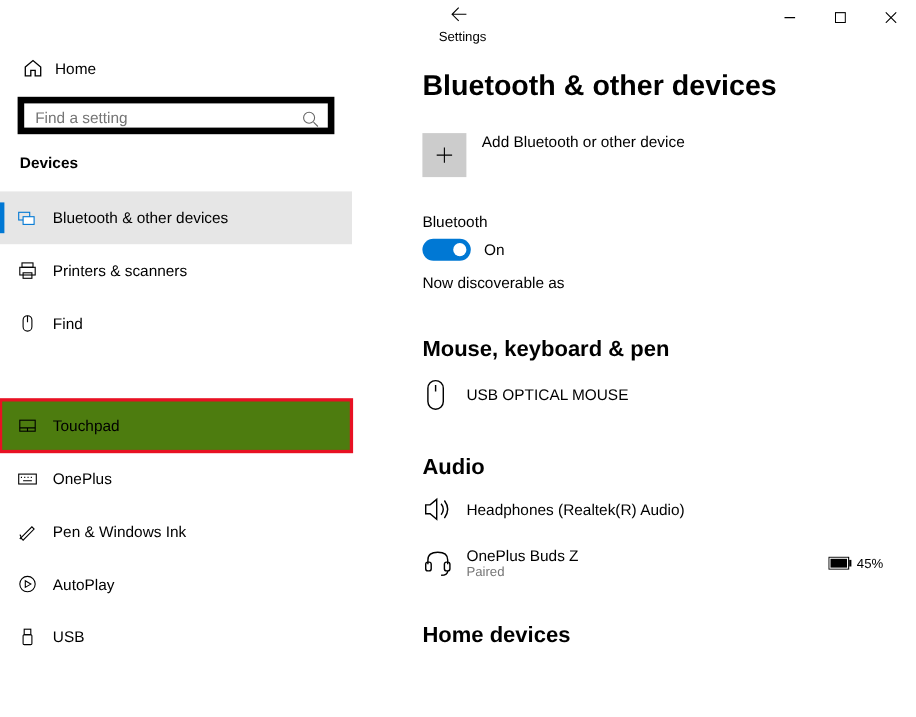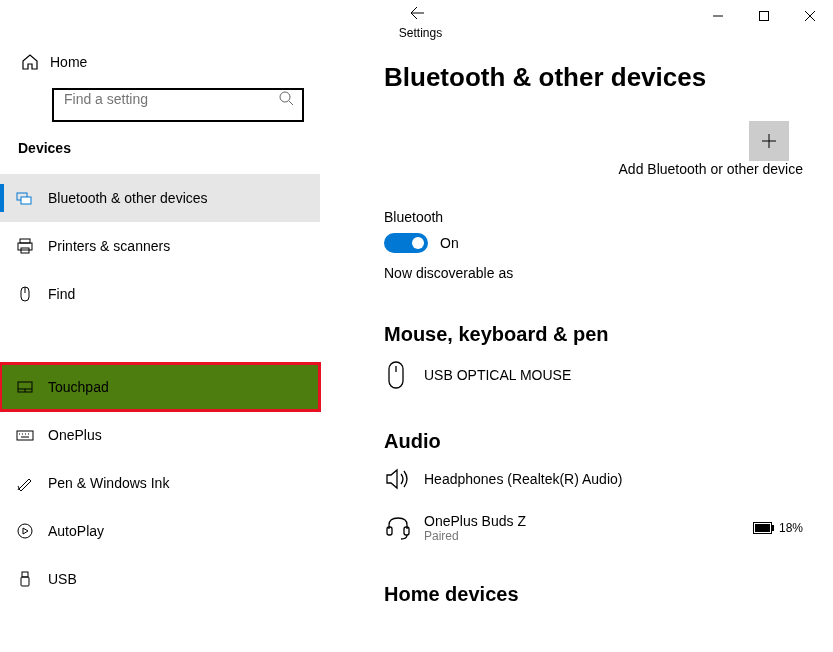--- a/index.html
+++ b/index.html
@@ -8,34 +8,34 @@
   .back-btn { width:40px; height:40px; display:flex; align-items:center; justify-content:center; }
   .app-title { margin-left:8px; font-size:12px; }
   .winctl { position:absolute; top:0; right:0; display:flex; }
   .winbtn { width:46px; height:32px; display:flex; align-items:center; justify-content:center; }
 
   .container { display:flex; height:calc(652px - 40px);gap:34px; }
   .sidebar { width:320px; padding-left:16px; padding-right:0; }
   .home-row { display:flex; align-items:center; height:44px; margin-bottom:4px; }
   .home-icon { width:28px; display:flex; justify-content:center; }
   .home-label { font-size:14px; margin-left:6px; }
-  .searchbox { margin-right:16px; border:2px solid #000000; height:34px; display:flex; align-items:flex-start; padding:0 8px; margin-bottom:18px;margin-left:36px; }
+  .searchbox { margin-right:16px; border:6px solid #000000; height:34px; display:flex; align-items:flex-end; padding:0 8px; margin-bottom:18px; }
   .searchbox input { border:none; outline:none; flex:1; font-size:14px; background:transparent; color:#666; }
   .section-title { font-weight:600; font-size:14px; margin-bottom:18px; padding-left:2px; }
 
   .navlist { list-style:none; padding:0; margin:0; margin-left:-16px; }
   .navitem { height:48px; display:flex; align-items:center; padding-left:16px; position:relative; font-size:14px; }
   .navitem .navicon { width:32px; display:flex; justify-content:flex-start; }
   .navitem.active { background:#e6e6e6; }
   .navitem.active::before { content:""; position:absolute; left:0; top:10px; bottom:10px; width:4px; background:#0078d4; }
   .navitem.highlight { background:#4d7c0f; outline:3px solid #e81123; outline-offset:-2px;margin-top:45px; }
 
   .main { flex:1; padding:22px 30px 0 30px; overflow:hidden; }
   .page-title { font-size:26px; font-weight:600; margin-bottom:28px; }
-  .add-row { display:flex; align-items:flex-end; margin-bottom:32px;flex-direction:column; }
+  .add-row { display:flex; align-items:flex-start; margin-bottom:32px; }
   .add-btn { width:40px; height:40px; background:#ccc; display:flex; align-items:center; justify-content:center; margin-right:14px; }
   .label { font-size:14px; }
 
   .subheading { font-size:14px; margin-bottom:8px; }
   .toggle-row { display:flex; align-items:center; margin-bottom:12px; }
   .toggle { width:44px; height:20px; border-radius:10px; background:#0078d4; position:relative; margin-right:12px; }
   .toggle-knob { width:12px; height:12px; background:#fff; border-radius:50%; position:absolute; top:4px; right:4px; }
   .discover { font-size:14px; margin-bottom:42px; }
 
   .group-title { font-size:20px; font-weight:600; margin-bottom:14px; }
@@ -244,20 +244,20 @@
       <div class="dev-text">
         <div class="dev-name">OnePlus Buds Z</div>
         <div class="dev-status">Paired</div>
       </div>
       <div class="battery">
         <svg width="22" height="12" viewBox="0 0 22 12" style="margin-right:4px">
             <rect x="0.5" y="0.5" width="18" height="11" stroke="#000" fill="none"></rect>
             <rect x="2" y="2" width="15" height="8" fill="#000"></rect>
             <rect x="19" y="3" width="2" height="6" fill="#000"></rect>
           </svg>
-        <span>18%</span>
+        <span>45%</span>
       </div>
     </div>
 
     <div style="height:18px"></div>
     <div class="group-title">Home devices</div>
   </div>
 </div>
 
 </body></html>

